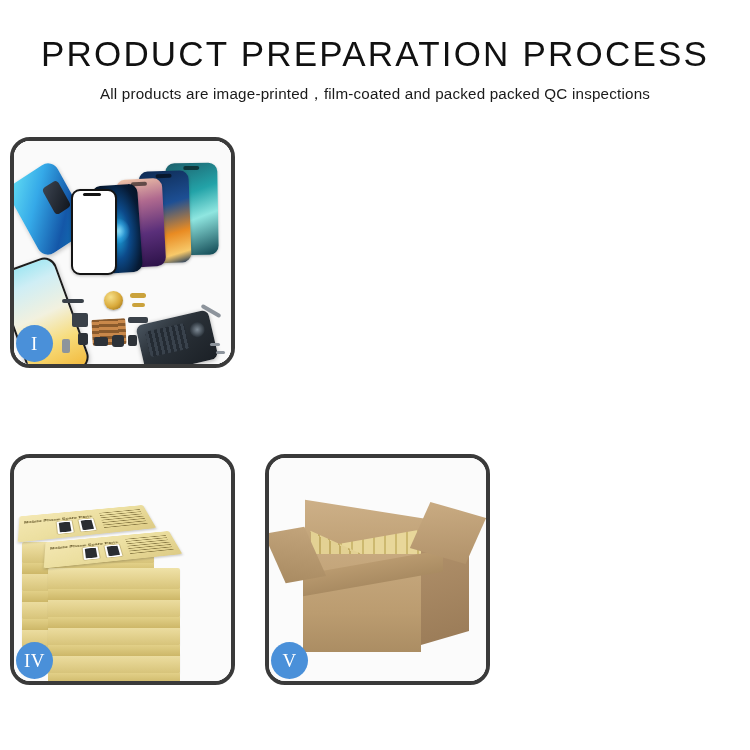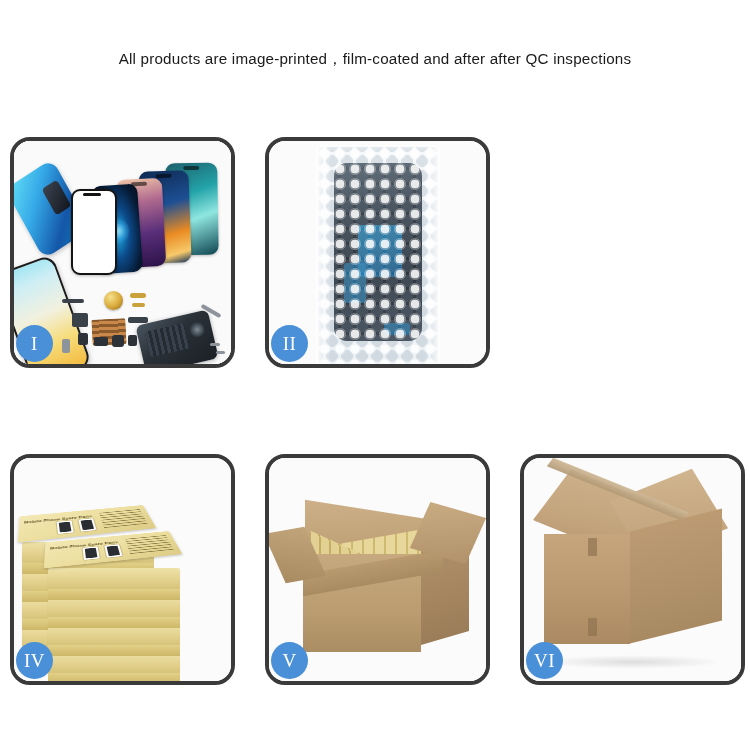--- a/index.html
+++ b/index.html
@@ -454,21 +454,22 @@
   .s-shadow {
     position:absolute; left:18px; bottom:12px;
     width: 182px; height: 14px;
     background: radial-gradient(ellipse at 50% 50%, rgba(0,0,0,.12) 0%, rgba(0,0,0,0) 70%);
   }
 </style>
 </head>
 <body>
 
 <div class="header">
-  <div class="page-subtitle">All products are image-printed，film-coated and after after QC inspections</div>
+  <div class="page-title">PRODUCT PREPARATION PROCESS</div>
+  <div class="page-subtitle">All products are image-printed，film-coated and packed packed QC inspections</div>
 </div>
 
 <div class="grid">
 
   <div class="grid-row">
 
     <div class="panel">
       <div class="panel-inner">
         <div class="p1-bg"></div>
         <div class="blue-film"></div>
@@ -499,34 +500,20 @@
         <div class="prt" style="left:98px;top:194px;width:12px;height:12px;border-radius:3px;"></div>
         <div class="prt" style="left:114px;top:194px;width:9px;height:11px;"></div>
         <div class="prt lite" style="left:48px;top:198px;width:8px;height:14px;border-radius:2px;"></div>
         <div class="prt lite" style="left:186px;top:168px;width:22px;height:4px;transform:rotate(30deg);"></div>
         <div class="prt lite" style="left:196px;top:202px;width:10px;height:3px;"></div>
         <div class="prt lite" style="left:202px;top:210px;width:9px;height:3px;"></div>
       </div>
       <div class="badge">I</div>
     </div>
 
-    <div class="panel">
-      <div class="panel-inner">
-        <div class="bw-sheet"></div>
-        <div class="bw-phone">
-          <span class="accent-a"></span>
-          <span class="accent-b"></span>
-          <span class="accent-c"></span>
-        </div>
-        <div class="bubbles2"></div>
-        <div class="bubbles"></div>
-        <div class="bw-edge"></div>
-      </div>
-      <div class="badge">II</div>
-    </div>
 
   </div>
 
   <div class="grid-row">
 
     <div class="panel">
       <div class="panel-inner">
         <div class="stack">
 
           <div class="ybox" style="left:2px;  top:150px;">
@@ -587,27 +574,14 @@
         <div class="v-fill2"></div>
         <div class="v-body"></div>
         <div class="v-body-right"></div>
         <div class="v-flap-front"></div>
         <div class="v-flap-left"></div>
         <div class="v-flap-right"></div>
       </div>
       <div class="badge">V</div>
     </div>
 
-    <div class="panel">
-      <div class="panel-inner">
-        <div class="s-top"></div>
-        <div class="s-top2"></div>
-        <div class="s-tape"></div>
-        <div class="s-front"></div>
-        <div class="s-side"></div>
-        <div class="s-seam-v"></div>
-        <div class="s-seam-v2"></div>
-        <div class="s-shadow"></div>
-      </div>
-      <div class="badge">VI</div>
-    </div>
   </div>
 </div>
 
 </body></html>

